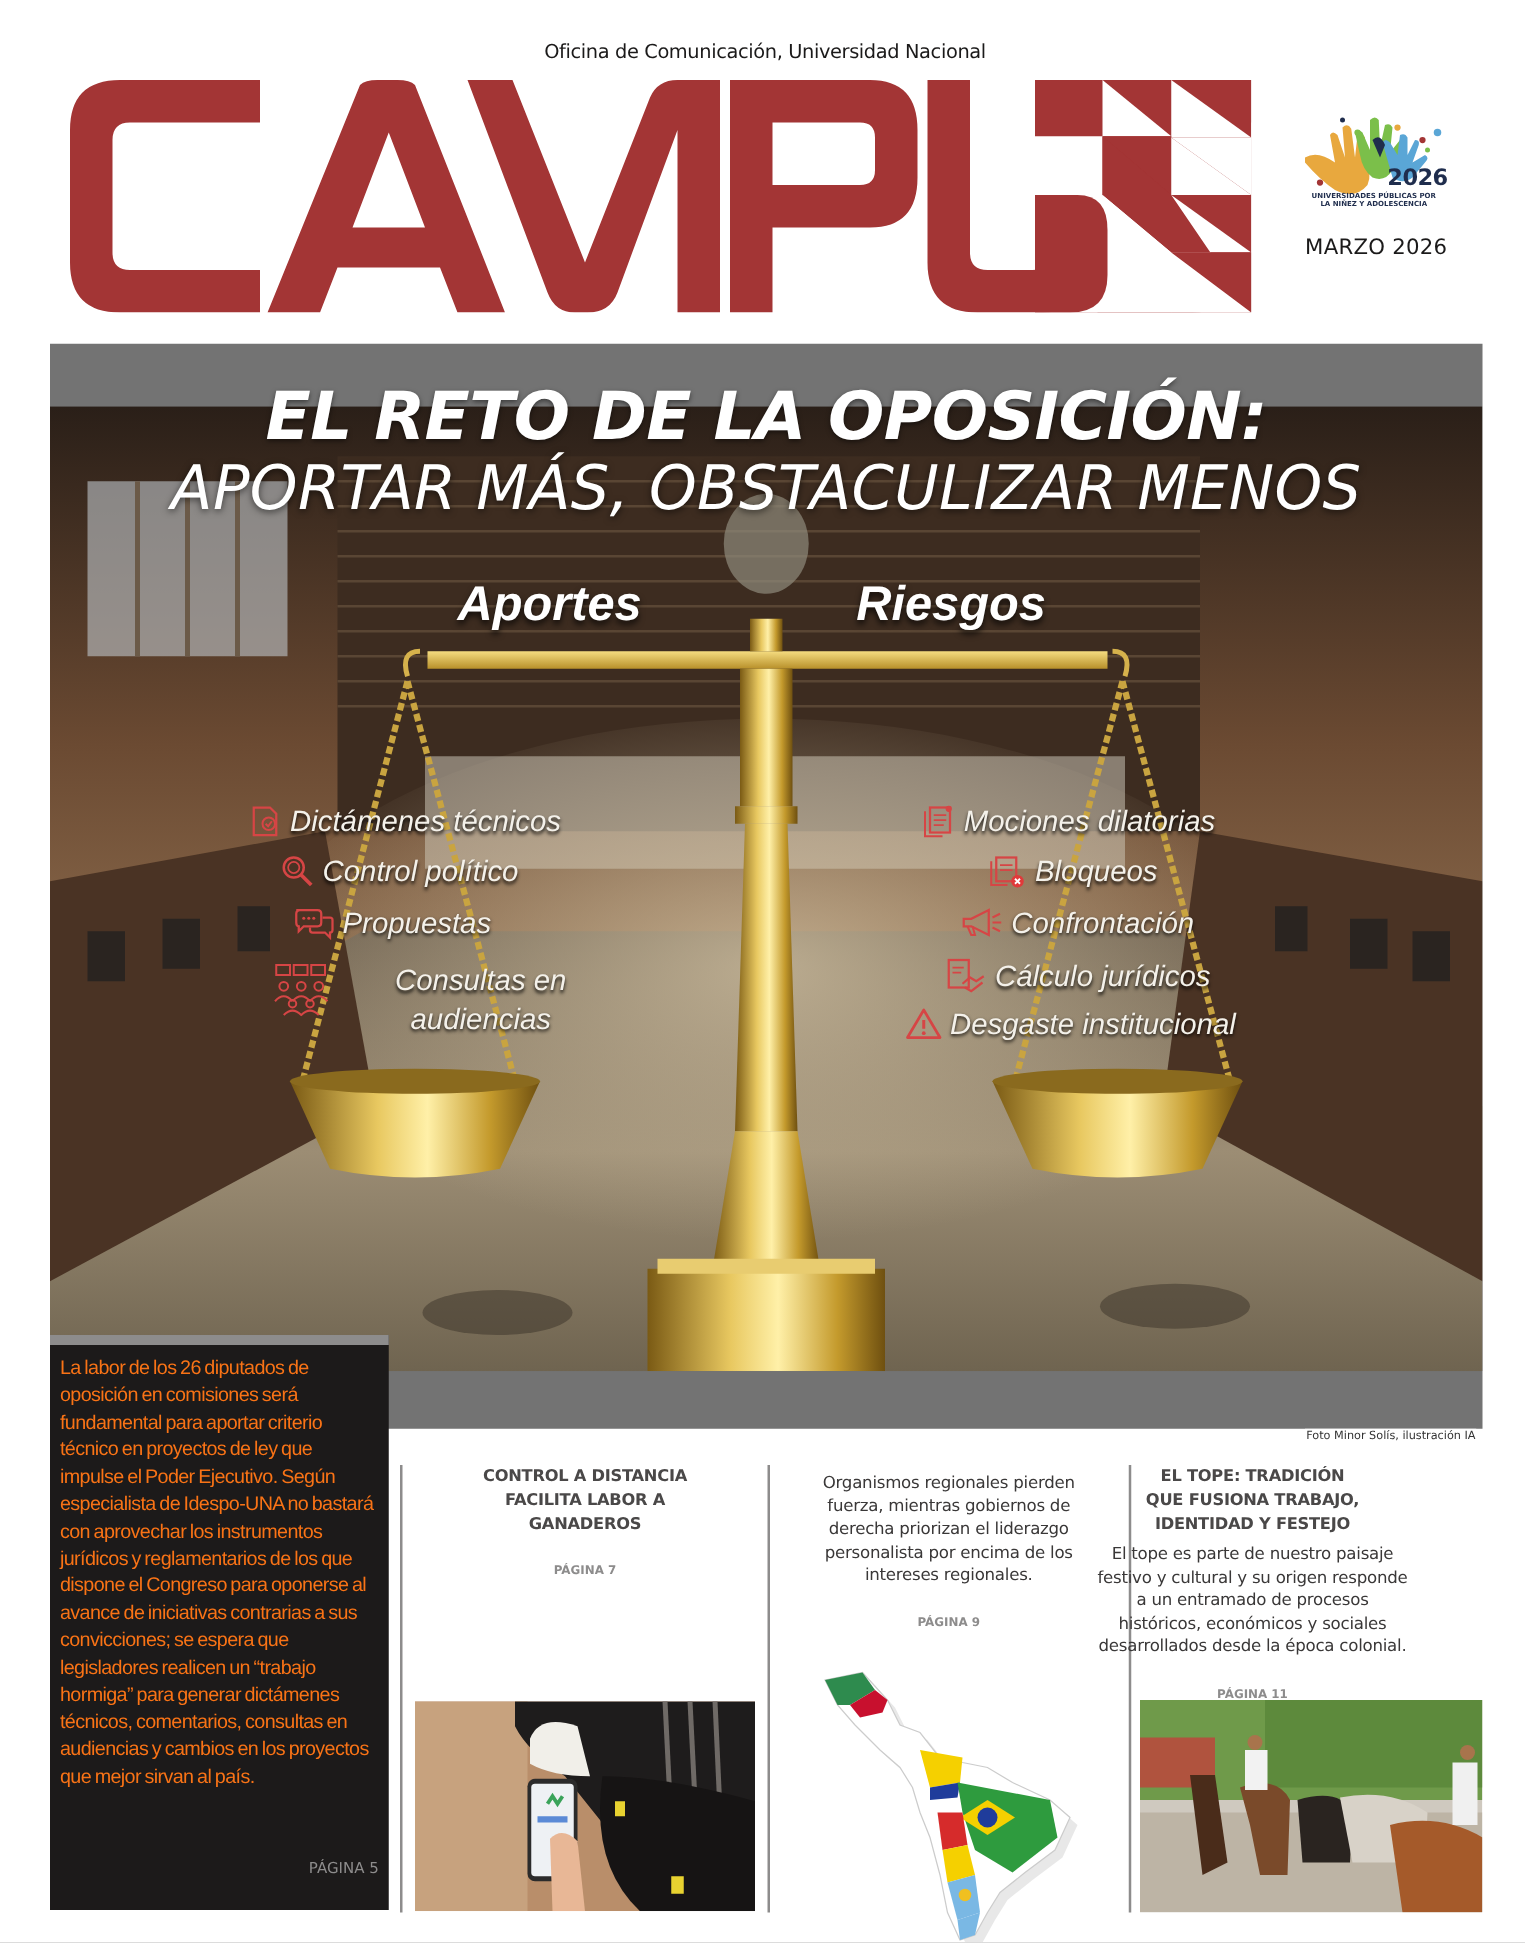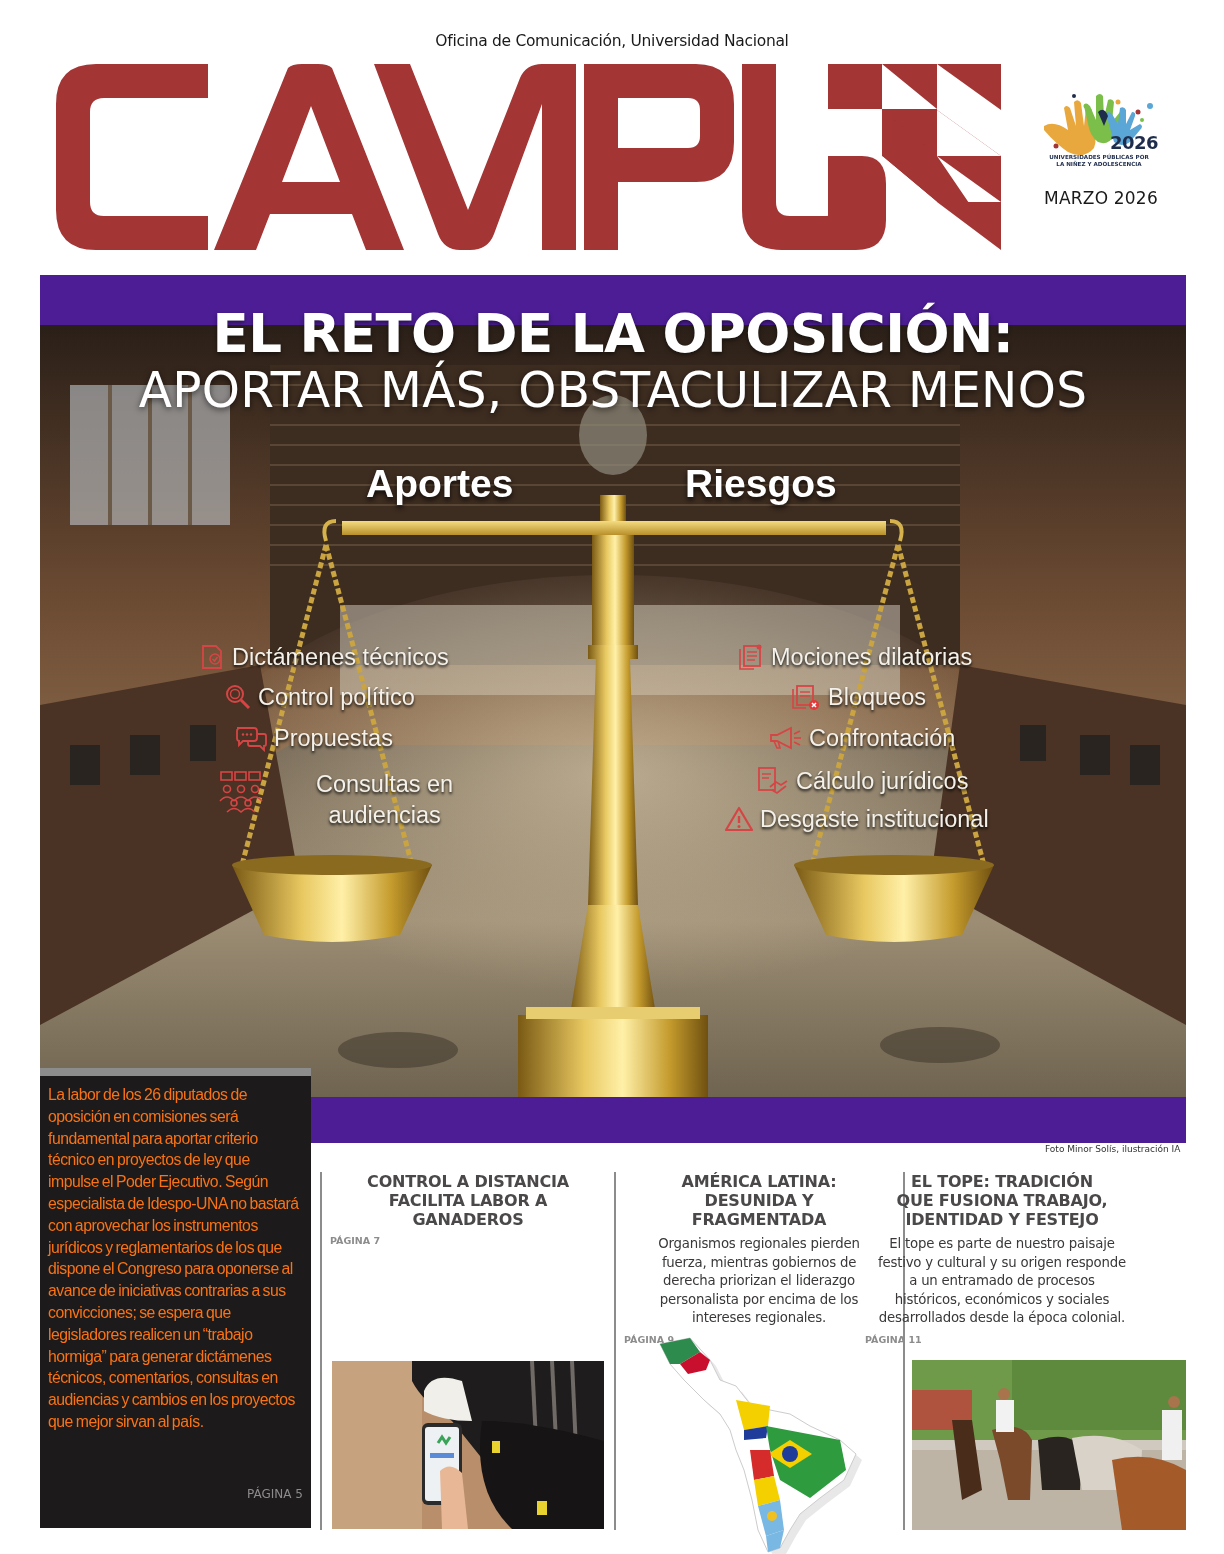--- a/index.html
+++ b/index.html
@@ -14,21 +14,21 @@
   .logo { position: absolute; left: 56px; top: 64px; width: 945px; height: 186px; }
   .logo svg { width: 100%; height: 100%; display: block; }
 
   .badge { position: absolute; left: 1034px; top: 86px; width: 130px; height: 90px; }
   .badge svg { width: 100%; height: 100%; display: block; }
   .badge-year { position: absolute; right: 6px; top: 46px; font-family: "DejaVu Sans", sans-serif; font-weight: bold; font-size: 18px; color: #1f2d4d; letter-spacing: -0.5px; }
   .badge-caption { position: absolute; left: 0; right: 0; top: 68px; text-align: center; font-family: "DejaVu Sans", sans-serif; font-weight: bold; font-size: 5.6px; line-height: 6.5px; color: #1f2d4d; white-space: pre-line; }
   .issue-date { position: absolute; left: 1030px; top: 188px; width: 142px; text-align: center; font-family: "DejaVu Sans", sans-serif; font-size: 17px; color: #1b1a1a; letter-spacing: 0.2px; }
 
   
-  .hero { position: absolute; left: 40px; top: 275px; width: 1146px; height: 868px; background: #4c1d95; overflow: hidden; }
+  .hero { position: absolute; left: 40px; top: 275px; width: 1146px; height: 868px; background: #737373; overflow: hidden; font-style: italic; }
   .hero-bg { position: absolute; left: 0; top: 50px; width: 1146px; height: 772px; overflow: hidden; }
   .hero-bg svg { width: 100%; height: 100%; display: block; }
 
   .hero-title { position: absolute; left: 0; width: 100%; top: 32px; text-align: center; color: #ffffff; font-family: "DejaVu Sans", sans-serif; font-weight: bold; font-size: 53px; letter-spacing: -0.5px; line-height: 54px; text-shadow: 0 2px 4px rgba(0,0,0,0.5); }
   .hero-subtitle { position: absolute; left: 0; width: 100%; top: 88px; text-align: center; color: #ffffff; font-family: "DejaVu Sans", sans-serif; font-weight: normal; font-size: 49px; letter-spacing: 0.3px; line-height: 56px; text-shadow: 0 2px 6px rgba(0,0,0,0.6); transform: scaleX(0.99); }
 
   .col-head { position: absolute; top: 187px; color: #ffffff; font-family: "Liberation Sans", sans-serif; font-weight: bold; font-size: 39px; text-shadow: 0 3px 5px rgba(0,0,0,0.75); }
   .col-head.left { left: 326px; }
   .col-head.right { left: 645px; }
 
@@ -40,23 +40,23 @@
 
   .sidebar { position: absolute; left: 40px; top: 1068px; width: 271px; height: 460px; background: #1c1a1a; border-top: 8px solid #8d8c8c; padding: 8px 8px 0 8px; }
   .sidebar-text { color: #f97316; font-family: "Liberation Sans", sans-serif; font-size: 15.8px; line-height: 21.8px; letter-spacing: -0.5px; word-spacing: -1px; }
   .sidebar-page { position: absolute; right: 8px; top: 411px; color: #8d8c8c; font-family: "DejaVu Sans", sans-serif; font-weight: normal; font-size: 12px; }
 
   .credit { position: absolute; left: 1044px; top: 1143px; height: 12px; background: #ffffff; font-family: "DejaVu Sans", sans-serif; font-size: 9px; line-height: 12px; color: #333; padding: 0 1px; }
 
   
   .card { position: absolute; top: 1172px; height: 358px; }
   .card-divider { position: absolute; top: 1172px; width: 2px; height: 358px; background: #8d8c8c; }
-  .card-title { text-align: center; font-family: "DejaVu Sans", sans-serif; font-weight: bold; font-size: 16px; line-height: 19px; color: #4a4848; white-space: pre-line; letter-spacing: -0.2px; }
+  .card-title { text-align: center; font-family: "DejaVu Sans", sans-serif; font-weight: bold; font-size: 13px; line-height: 19px; color: #4a4848; white-space: pre-line; letter-spacing: -0.2px; }
   .card-body { margin-top: 6px; text-align: center; font-family: "DejaVu Sans", sans-serif; font-size: 13.3px; line-height: 18.5px; color: #3a3838; white-space: pre-line; letter-spacing: -0.2px; }
-  .card-page { text-align: left; font-family: "DejaVu Sans", sans-serif; font-weight: bold; font-size: 9.5px; color: #8d8c8c; margin-top: 6px; }
+  .card-page { text-align: center; font-family: "DejaVu Sans", sans-serif; font-weight: bold; font-size: 9.5px; color: #8d8c8c; margin-top: 22px; }
   .card-img { position: absolute; overflow: hidden; }
   .card-img svg { width: 100%; height: 100%; display: block; }
 </style>
 </head>
 <body>
 
 <div class="org-line">
   <span class="org-name">Oficina de Comunicación, Universidad Nacional</span>
   <span class="org-rule"></span>
 </div>
@@ -382,23 +382,20 @@
     <rect x="205" y="140" width="10" height="14" fill="#e8d230"></rect>
     <rect x="90" y="62" width="40" height="82" rx="6" fill="#2b2b2b"></rect>
     <rect x="93" y="66" width="34" height="74" rx="3" fill="#eef1f4"></rect>
     <path d="M106 82 L110 76 L114 82 L118 76" stroke="#3aa35a" stroke-width="3" fill="none"></path>
     <rect x="98" y="92" width="24" height="5" fill="#5b8ad6"></rect>
     <path d="M108 110 Q118 100 130 112 L136 168 L110 168 Z" fill="#e8b796"></path>
   </svg>
 </div>
 
 <div class="card" style="left:624px; width:270px;">
-  <div class="card-title">AMÉRICA LATINA:
-DESUNIDA Y
-FRAGMENTADA</div>
   <div class="card-body">Organismos regionales pierden
 fuerza, mientras gobiernos de
 derecha priorizan el liderazgo
 personalista por encima de los
 intereses regionales.</div>
   <div class="card-page">PÁGINA 9</div>
 </div>
 <div class="card-img" style="left:640px; top:1330px; width:260px; height:224px;">
   <svg viewBox="0 0 260 224">
     <path d="M20 14 L50 8 L70 30 L80 50 L96 56 L110 74 L130 80 L150 84 L170 96 L200 110 L216 124 L204 150 L180 168 L160 184 L150 200 L140 218 L128 222 L118 200 L112 170 L104 140 L96 120 L90 100 L80 84 L64 70 L44 50 L30 34 Z" fill="#d8d8d8" opacity="0.6" transform="translate(6,6)"></path>

